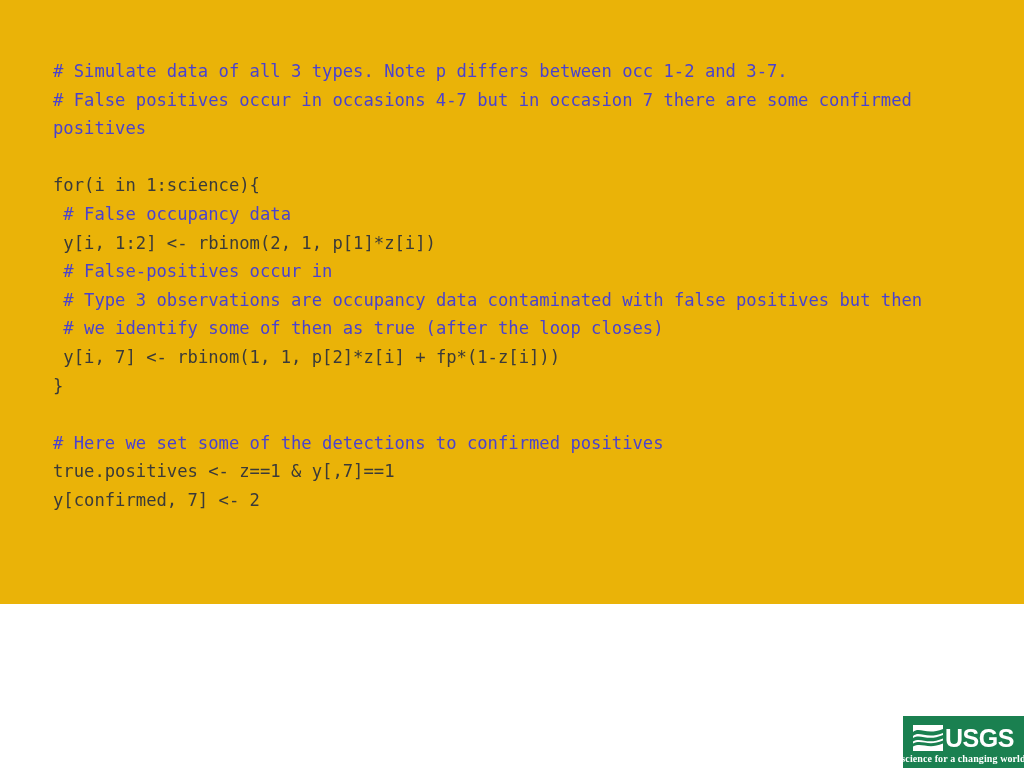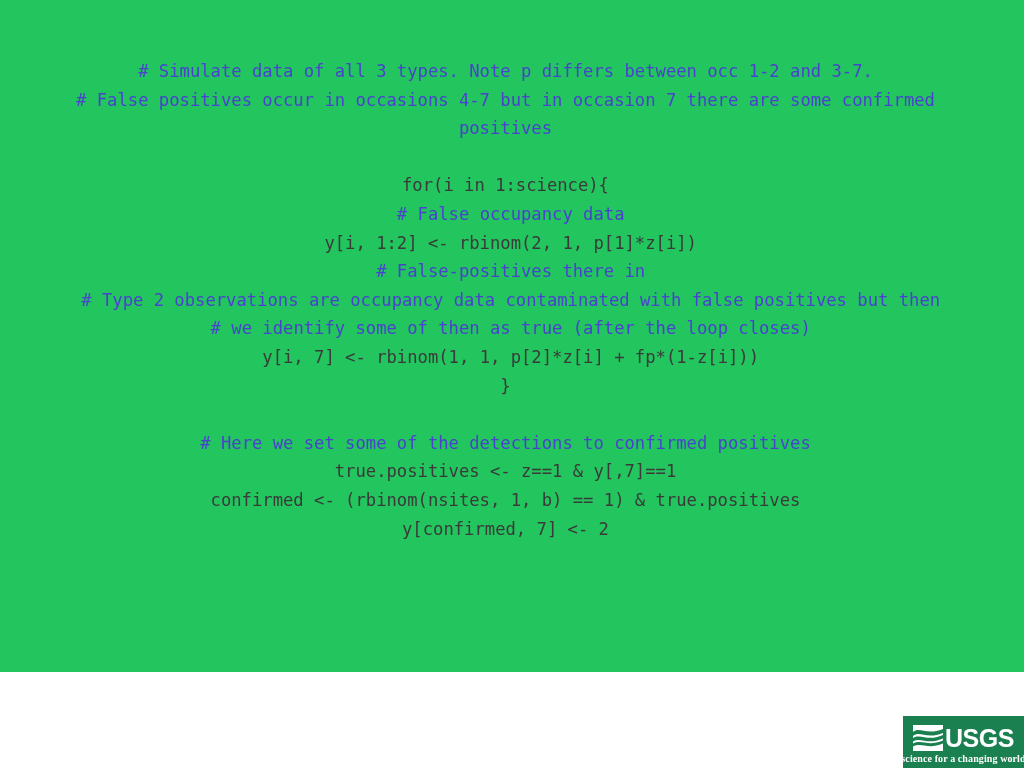--- a/index.html
+++ b/index.html
@@ -14,23 +14,22 @@
     font-family: "DejaVu Sans Mono", monospace;
     overflow: hidden;
     position: relative;
   }
 
   #slide {
     position: absolute;
     left: 0;
     top: 0;
     width: 1024px;
-    height: 672px;
-    background: #22c55e;
-    text-align: center;
+    height: 604px;
+    background: #eab308;
   }
 
   #code-block {
     position: absolute;
     left: 53px;
     top: 57px;
     width: 905px;
   }
 
   .code-line {
@@ -120,29 +119,28 @@
 
 <div id="slide">
 
   <div id="code-block">
       <div class="code-line comment"># Simulate data of all 3 types. Note p differs between occ 1-2 and 3-7.</div>
       <div class="code-line comment"># False positives occur in occasions 4-7 but in occasion 7 there are some confirmed positives</div>
       <div class="code-line code blank"> </div>
       <div class="code-line code">for(i in 1:science){</div>
       <div class="code-line comment"> # False occupancy data</div>
       <div class="code-line code"> y[i, 1:2] &lt;- rbinom(2, 1, p[1]*z[i])</div>
-      <div class="code-line comment"> # False-positives there in</div>
-      <div class="code-line comment"> # Type 2 observations are occupancy data contaminated with false positives but then</div>
+      <div class="code-line comment"> # False-positives occur in</div>
+      <div class="code-line comment"> # Type 3 observations are occupancy data contaminated with false positives but then</div>
       <div class="code-line comment"> # we identify some of then as true (after the loop closes)</div>
       <div class="code-line code"> y[i, 7] &lt;- rbinom(1, 1, p[2]*z[i] + fp*(1-z[i]))</div>
       <div class="code-line code">}</div>
       <div class="code-line code blank"> </div>
       <div class="code-line comment"># Here we set some of the detections to confirmed positives</div>
       <div class="code-line code">true.positives &lt;- z==1 &amp; y[,7]==1</div>
-      <div class="code-line code">confirmed &lt;- (rbinom(nsites, 1, b) == 1) &amp; true.positives</div>
       <div class="code-line code">y[confirmed, 7] &lt;- 2</div>
     </div>
 
   <div id="usgs-logo">
     <div id="usgs-logo-inner">
       <div id="usgs-mark-row">
         <svg id="usgs-wave" viewBox="0 0 30 26" aria-hidden="true">
           <rect x="0" y="0" width="30" height="26" fill="#ffffff"></rect>
           <path d="M0,7 C7,1 13,11 30,4 L30,8 C13,15 7,5 0,11 Z" fill="#1a8050"></path>
           <path d="M0,13 C8,8 14,17 30,10 L30,13.5 C14,20.5 8,11.5 0,16.5 Z" fill="#1a8050"></path>

